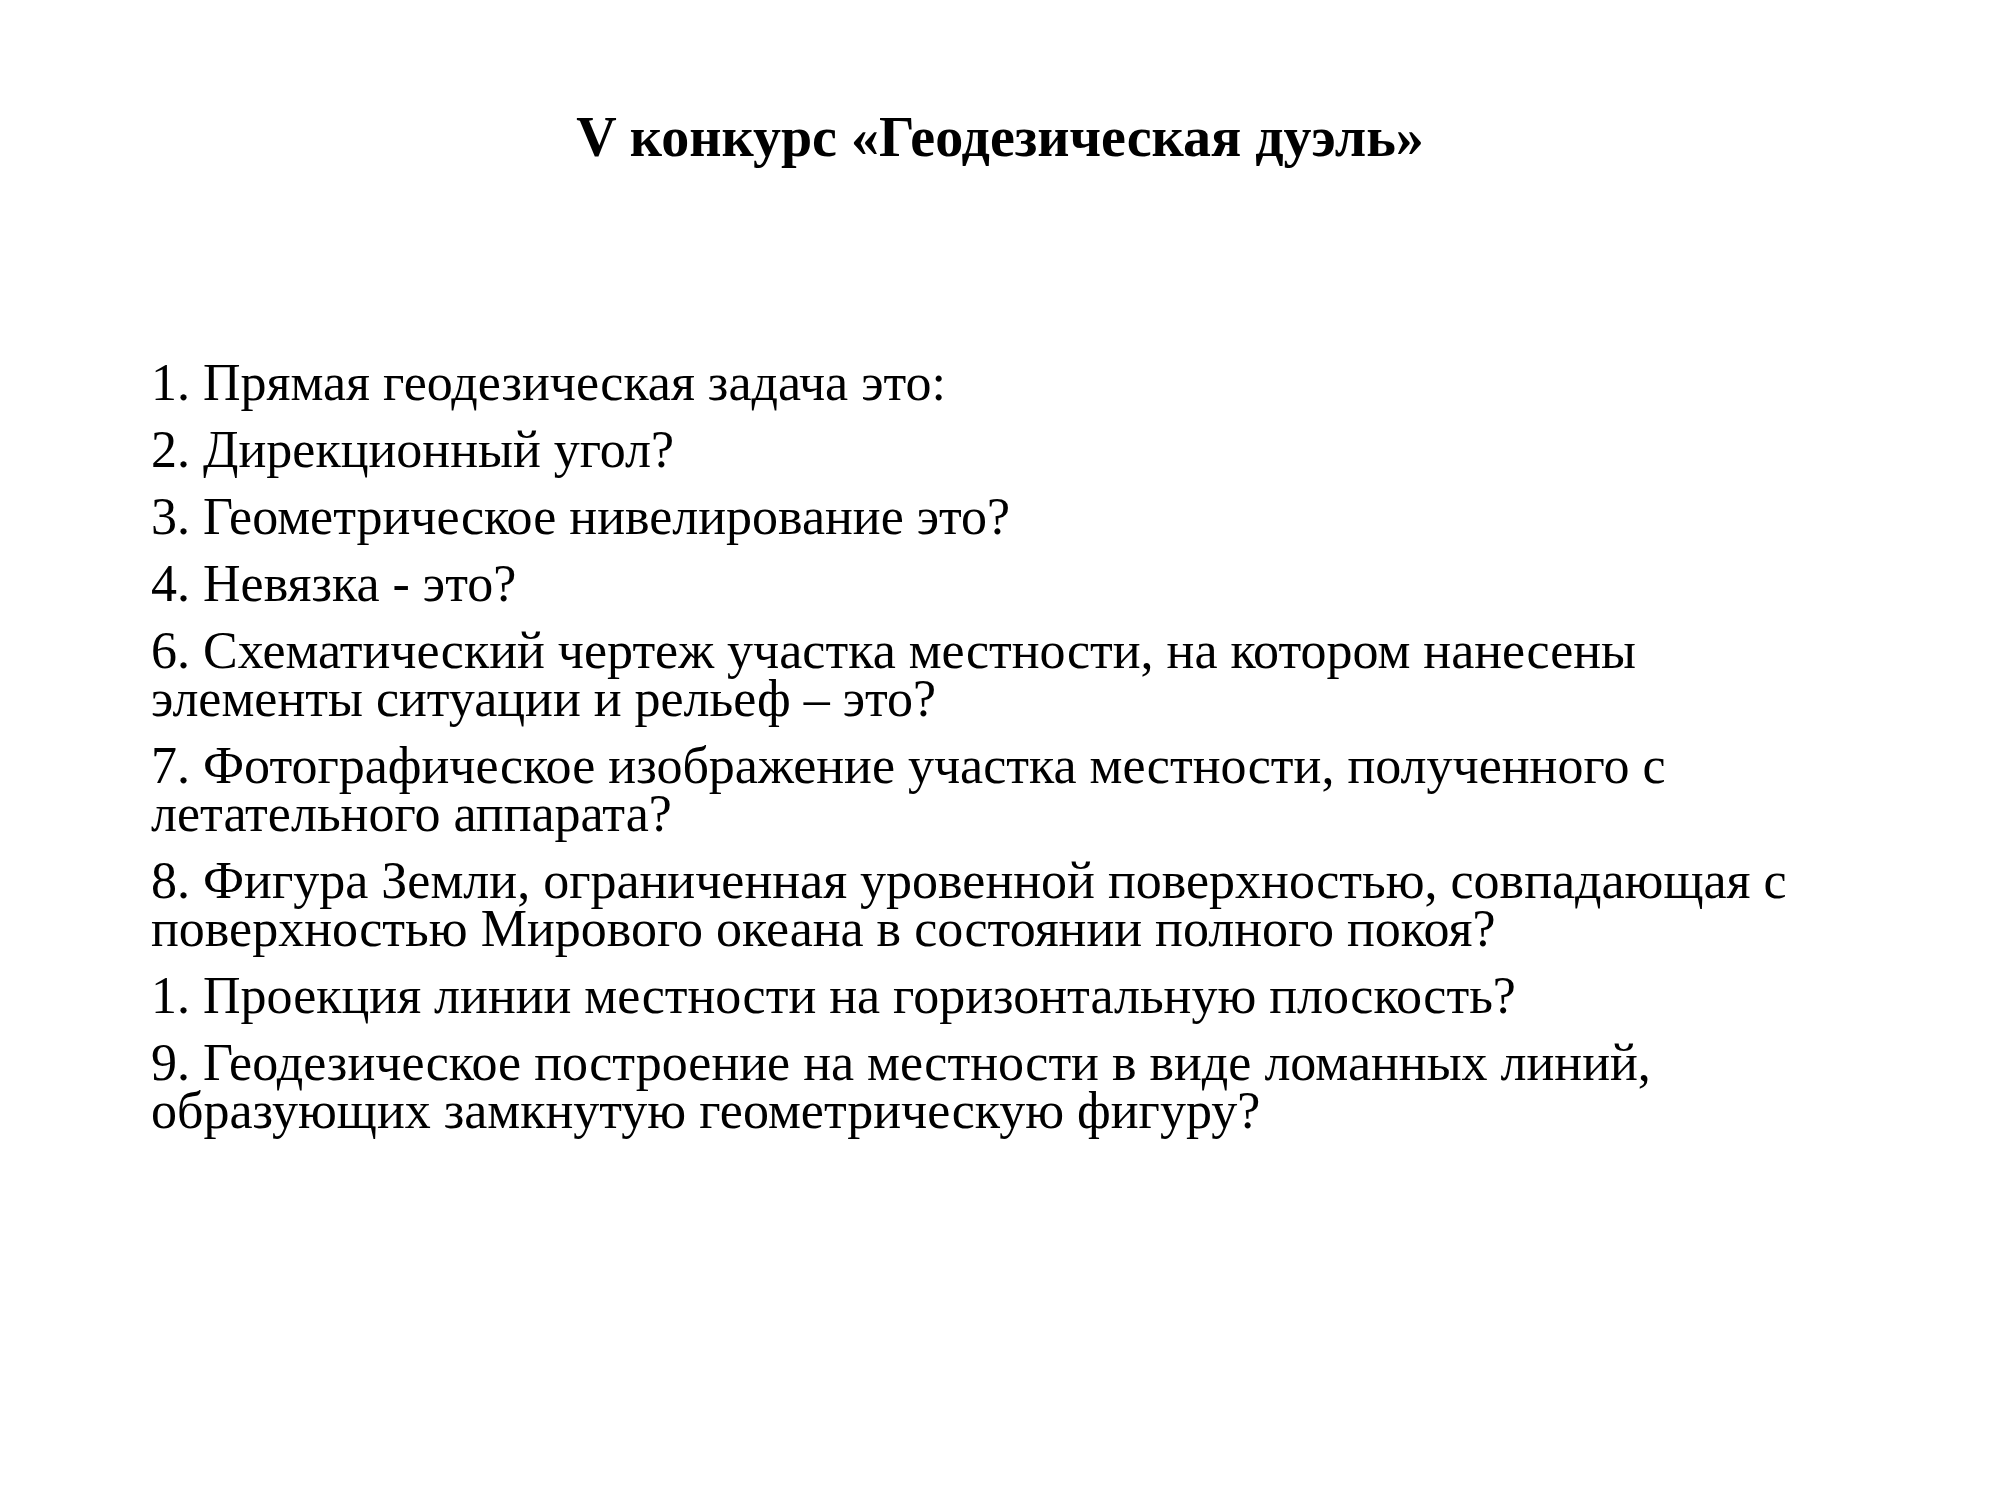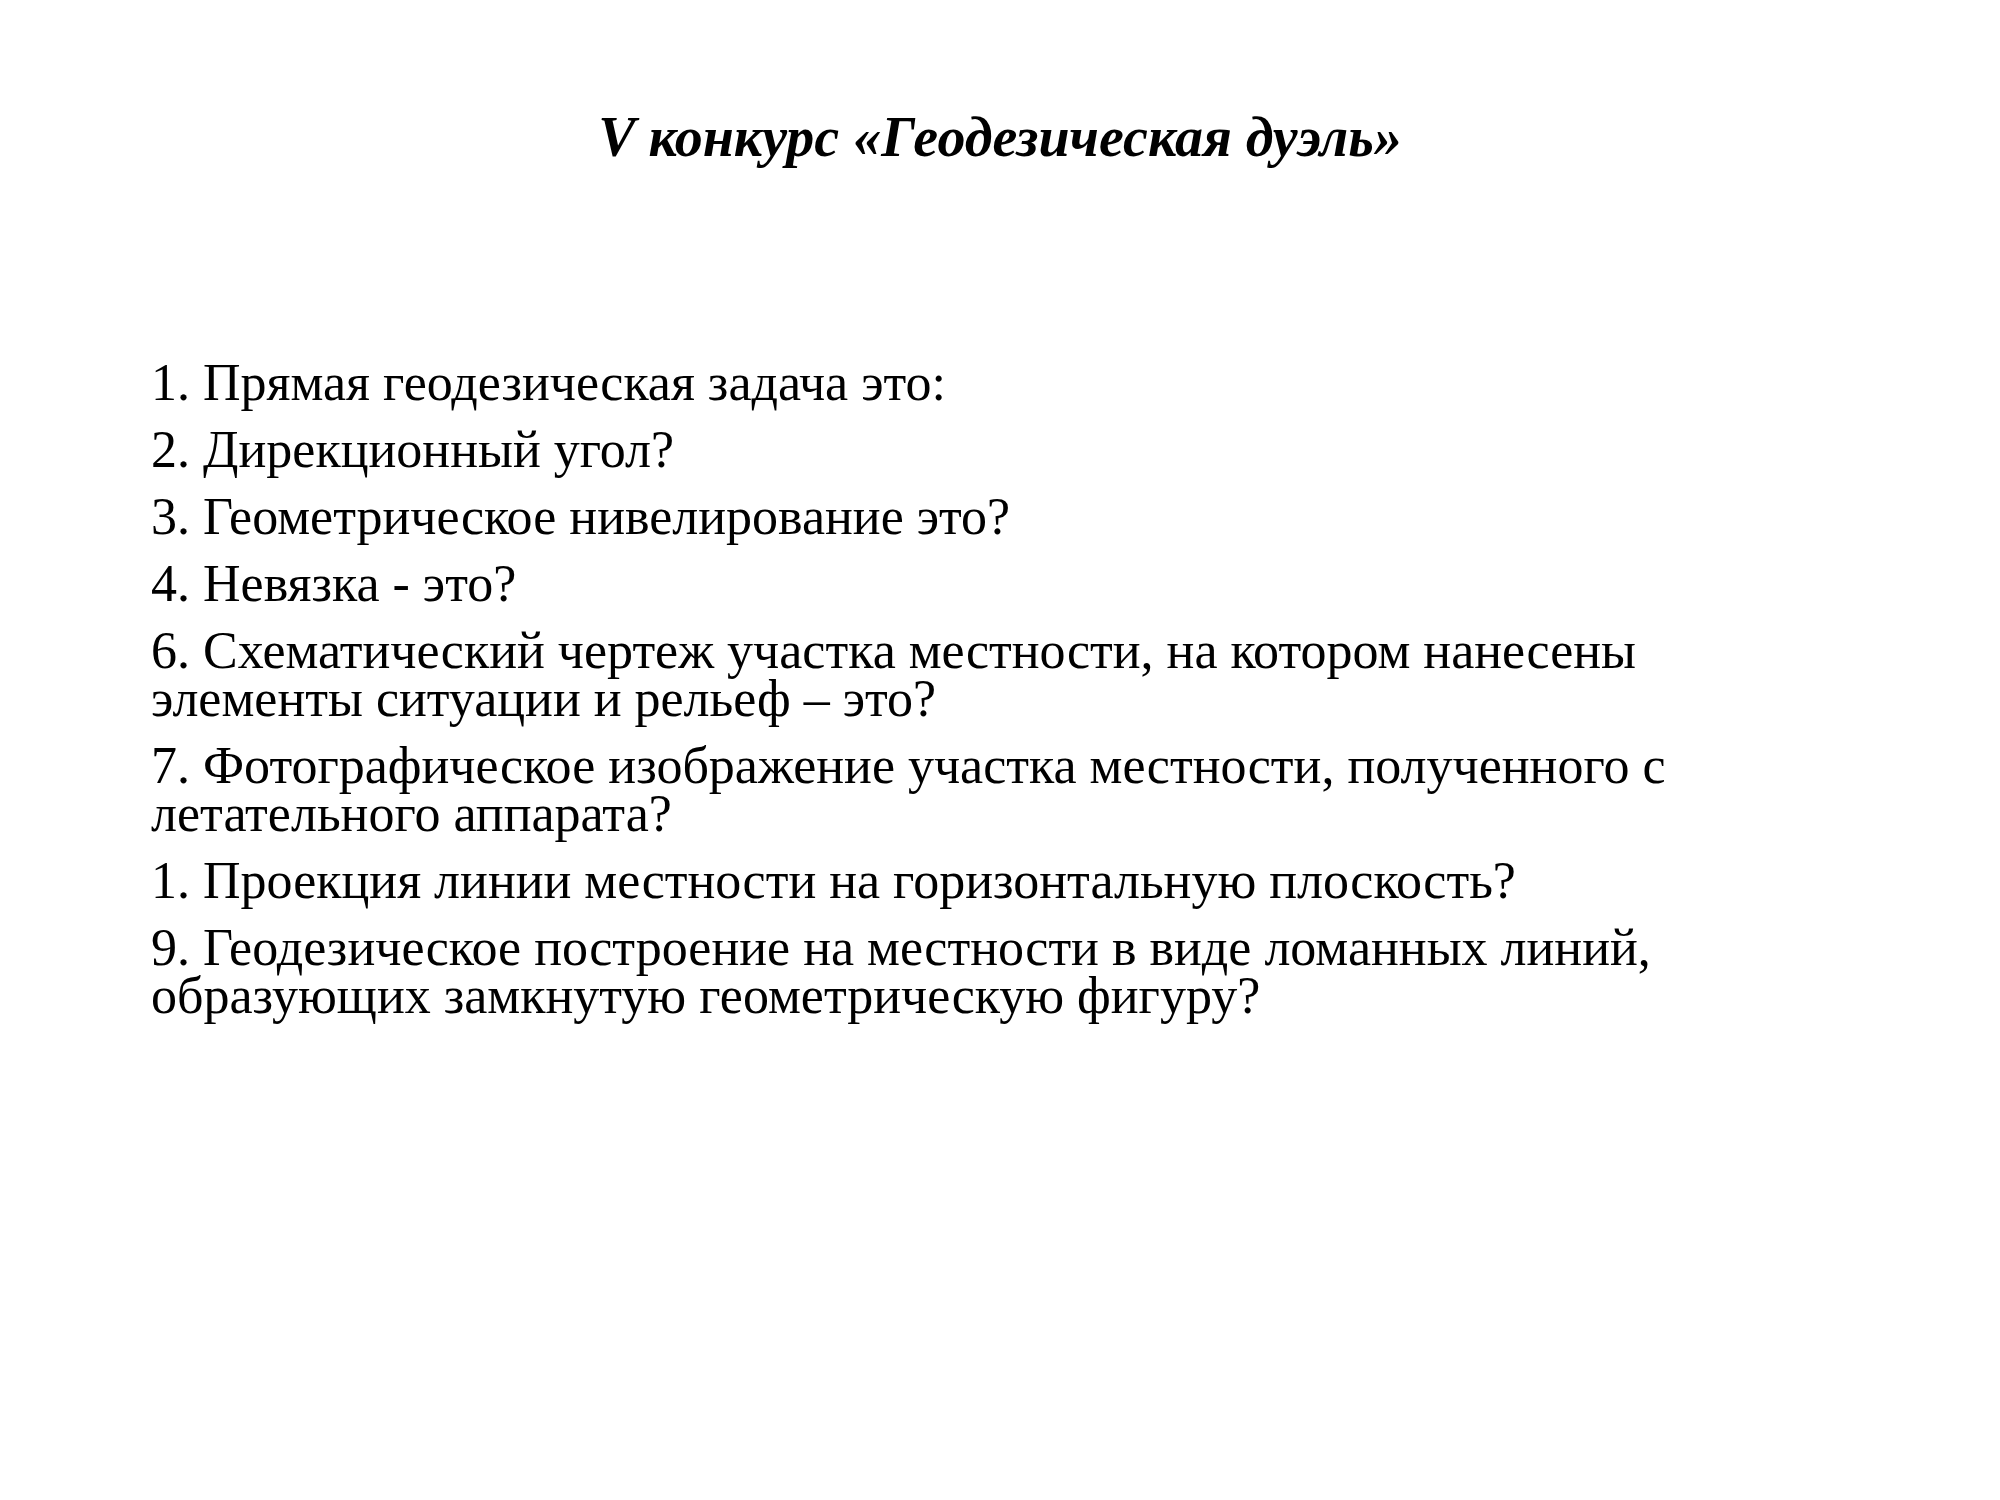--- a/index.html
+++ b/index.html
@@ -21,21 +21,20 @@
     background: #ffffff;
     box-sizing: border-box;
   }
   .slide-title {
     margin: 105px 0 0 0;
     text-align: center;
     font-size: 56px;
     font-weight: bold;
     line-height: 1.15;
     letter-spacing: 0px;
-    font-style: italic;
   }
   .questions {
     margin-top: 190px;
     padding-left: 123px;
     padding-right: 90px;
     box-sizing: border-box;
     margin-left: 28px;
   }
   .question-item {
     margin: 0 0 19px 0;
@@ -53,17 +52,19 @@
 
   <div class="questions">
     <p class="question-item">1. Прямая геодезическая задача это:</p>
     <p class="question-item">2. Дирекционный угол?</p>
     <p class="question-item">3. Геометрическое нивелирование это?</p>
     <p class="question-item">4. Невязка - это?</p>
     <p class="question-item">6. Схематический чертеж участка местности, на котором нанесены
 элементы ситуации и рельеф – это?</p>
     <p class="question-item">7. Фотографическое изображение участка местности, полученного с
 летательного аппарата?</p>
+    <p class="question-item">8. Фигура Земли, ограниченная уровенной поверхностью, совпадающая с
+поверхностью Мирового океана в состоянии полного покоя?</p>
     <p class="question-item">1. Проекция линии местности на горизонтальную плоскость?</p>
     <p class="question-item">9. Геодезическое построение на местности в виде ломанных линий,
 образующих замкнутую геометрическую фигуру?</p>
   </div>
 </div>
 
 </body></html>

